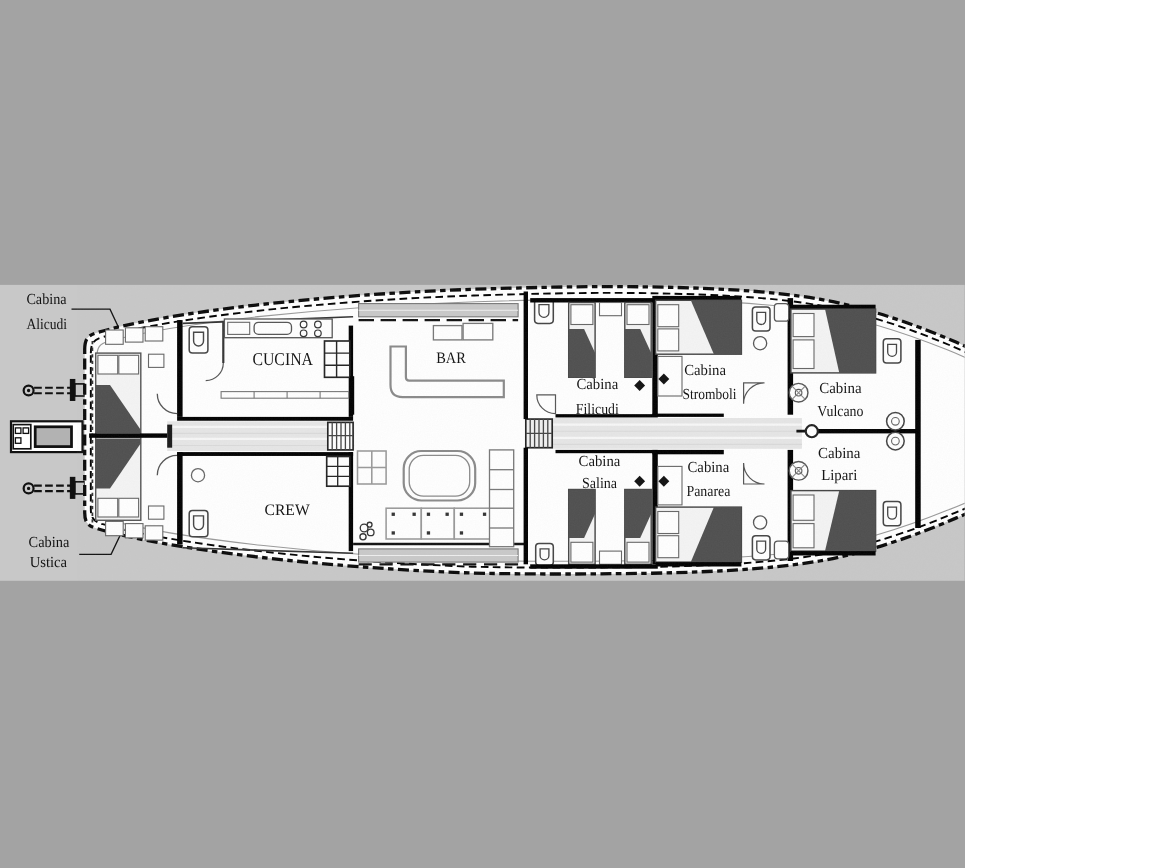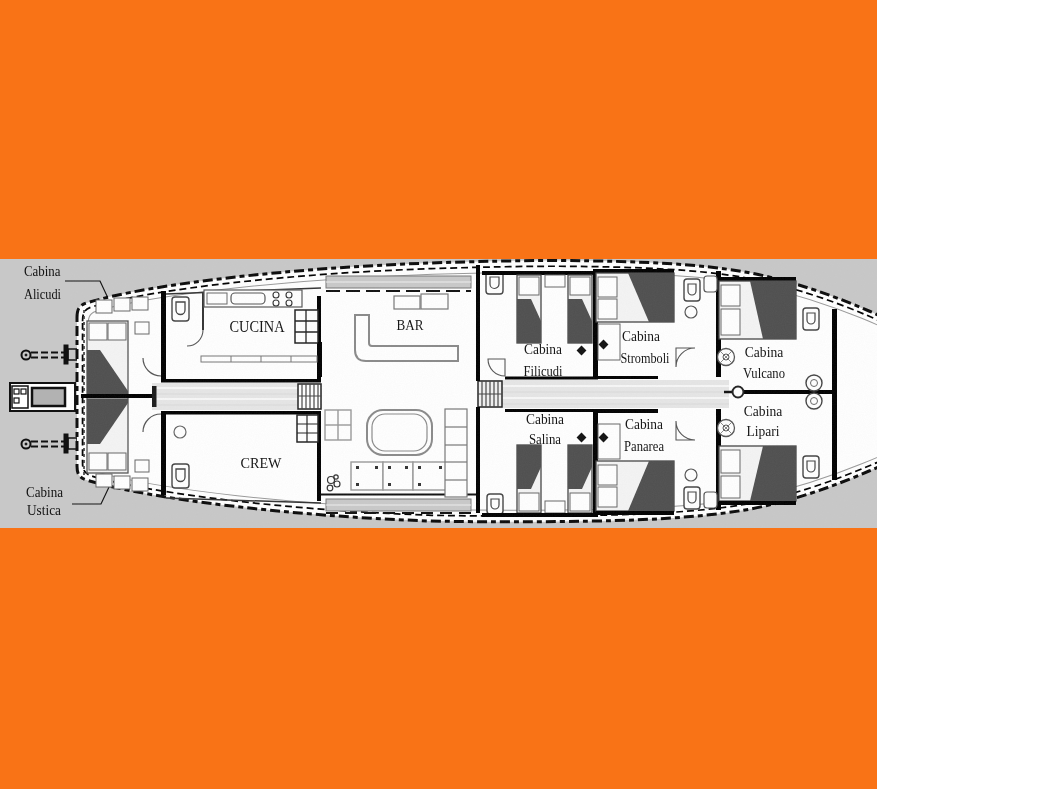--- a/index.html
+++ b/index.html
@@ -1,16 +1,16 @@
 <!DOCTYPE html>
 <html><head>
 <meta charset="utf-8">
 <style>
   html,body{margin:0;padding:0;background:#ffffff;}
-  #page{position:relative;width:877px;height:789px;background:#f97316;overflow:hidden;will-change:transform;}
+  #page{position:relative;width:877px;height:789px;background:#a3a3a3;overflow:hidden;will-change:transform;}
   svg{position:absolute;top:0;left:0;}
   text{font-family:"Liberation Serif",serif;fill:#111;}
 </style>
 </head>
 <body>
 <div id="page">
 <svg width="1053" height="789" viewBox="0 0 1053 789">
 
 <rect x="0" y="259" width="1053" height="269" fill="#c8c8c8"></rect>
 

